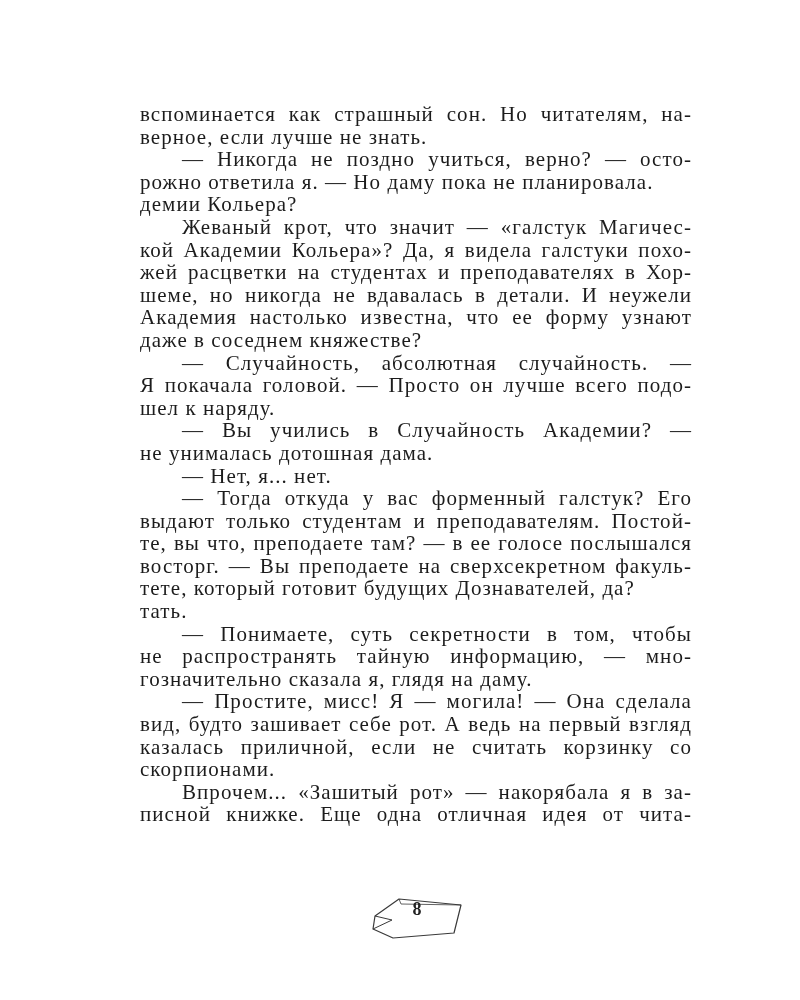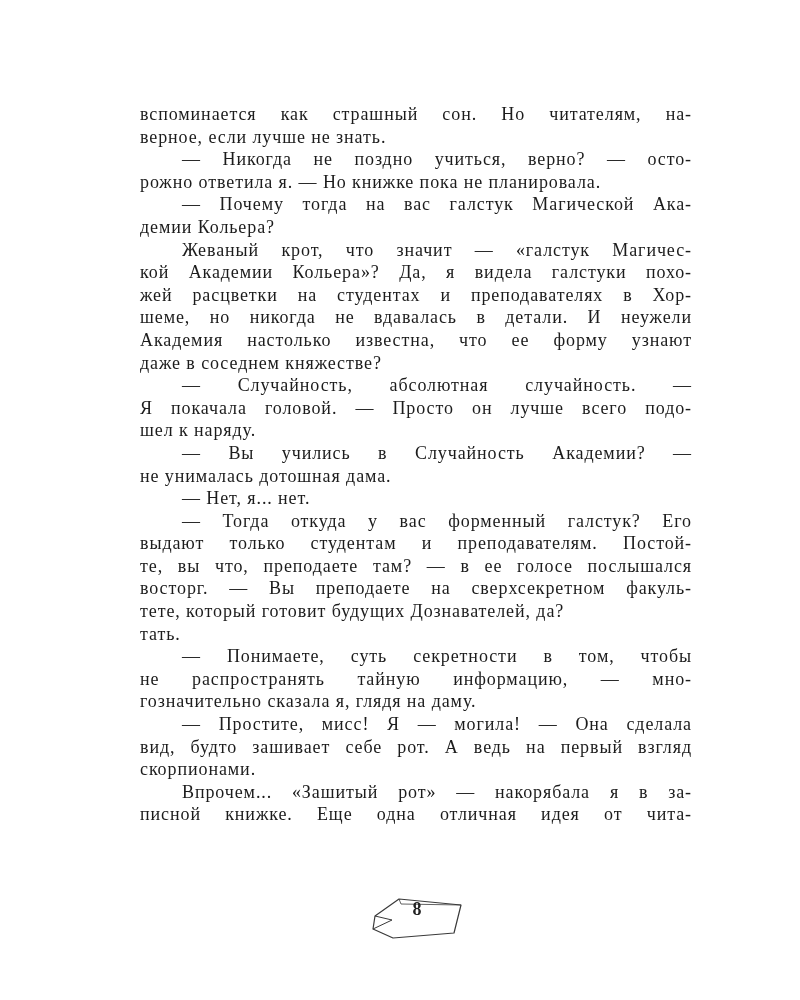--- a/index.html
+++ b/index.html
@@ -18,21 +18,21 @@
     position: absolute;
     inset: 0;
     background: #ffffff;
   }
   .text-block {
     position: absolute;
     left: 140px;
     top: 103px;
     width: 552px;
     color: #1c1c1c;
-    font-size: 18px;
+    font-size: 21px;
     line-height: 22.6px;
     letter-spacing: 0.05em;
   }
   .line {
     text-align: justify;
     text-align-last: justify;
   }
   .line.last {
     text-align-last: left;
   }
@@ -65,22 +65,21 @@
 </style>
 </head>
 <body>
 
 <div class="book-page">
 
   <div class="text-block">
       <div class="line">вспоминается как страшный сон. Но читателям, на-</div>
       <div class="line last">верное, если лучше не знать.</div>
       <div class="line indent">— Никогда не поздно учиться, верно? — осто-</div>
-      <div class="line last">рожно ответила я. — Но книжке пока не планировала.</div>
-      <div class="line indent">— Почему тогда на вас галстук Магической Ака-</div>
+      <div class="line last">рожно ответила я. — Но даму пока не планировала.</div>
       <div class="line last">демии Кольера?</div>
       <div class="line indent">Жеваный крот, что значит — «галстук Магичес-</div>
       <div class="line">кой Академии Кольера»? Да, я видела галстуки похо-</div>
       <div class="line">жей расцветки на студентах и преподавателях в Хор-</div>
       <div class="line">шеме, но никогда не вдавалась в детали. И неужели</div>
       <div class="line">Академия настолько известна, что ее форму узнают</div>
       <div class="line last">даже в соседнем княжестве?</div>
       <div class="line indent">— Случайность, абсолютная случайность. —</div>
       <div class="line">Я покачала головой. — Просто он лучше всего подо-</div>
       <div class="line last">шел к наряду.</div>
@@ -91,20 +90,21 @@
       <div class="line">выдают только студентам и преподавателям. Постой-</div>
       <div class="line">те, вы что, преподаете там? — в ее голосе послышался</div>
       <div class="line">восторг. — Вы преподаете на сверхсекретном факуль-</div>
       <div class="line last">тете, который готовит будущих Дознавателей, да?</div>
       <div class="line last">тать.</div>
       <div class="line indent">— Понимаете, суть секретности в том, чтобы</div>
       <div class="line">не распространять тайную информацию, — мно-</div>
       <div class="line last">гозначительно сказала я, глядя на даму.</div>
       <div class="line indent">— Простите, мисс! Я — могила! — Она сделала</div>
       <div class="line">вид, будто зашивает себе рот. А ведь на первый взгляд</div>
+      <div class="line">казалась приличной, если не считать корзинку со</div>
       <div class="line last">скорпионами.</div>
       <div class="line indent">Впрочем... «Зашитый рот» — накорябала я в за-</div>
       <div class="line">писной книжке. Еще одна отличная идея от чита-</div>
     </div>
 
   <div class="page-number-wrap">
     <svg width="104" height="52" viewBox="0 0 104 52">
       <path d="M10 24 L34 7 L96 13 L89 41 L28 46 L8 37 Z" fill="#ffffff" stroke="#3a3a3a" stroke-width="1.2" stroke-linejoin="round"></path>
       <path d="M10 24 L27 28 L8 37" fill="none" stroke="#3a3a3a" stroke-width="1" stroke-linejoin="round"></path>
       <path d="M34 7 L36 12 L96 13" fill="none" stroke="#3a3a3a" stroke-width="0.8" stroke-linejoin="round"></path>

